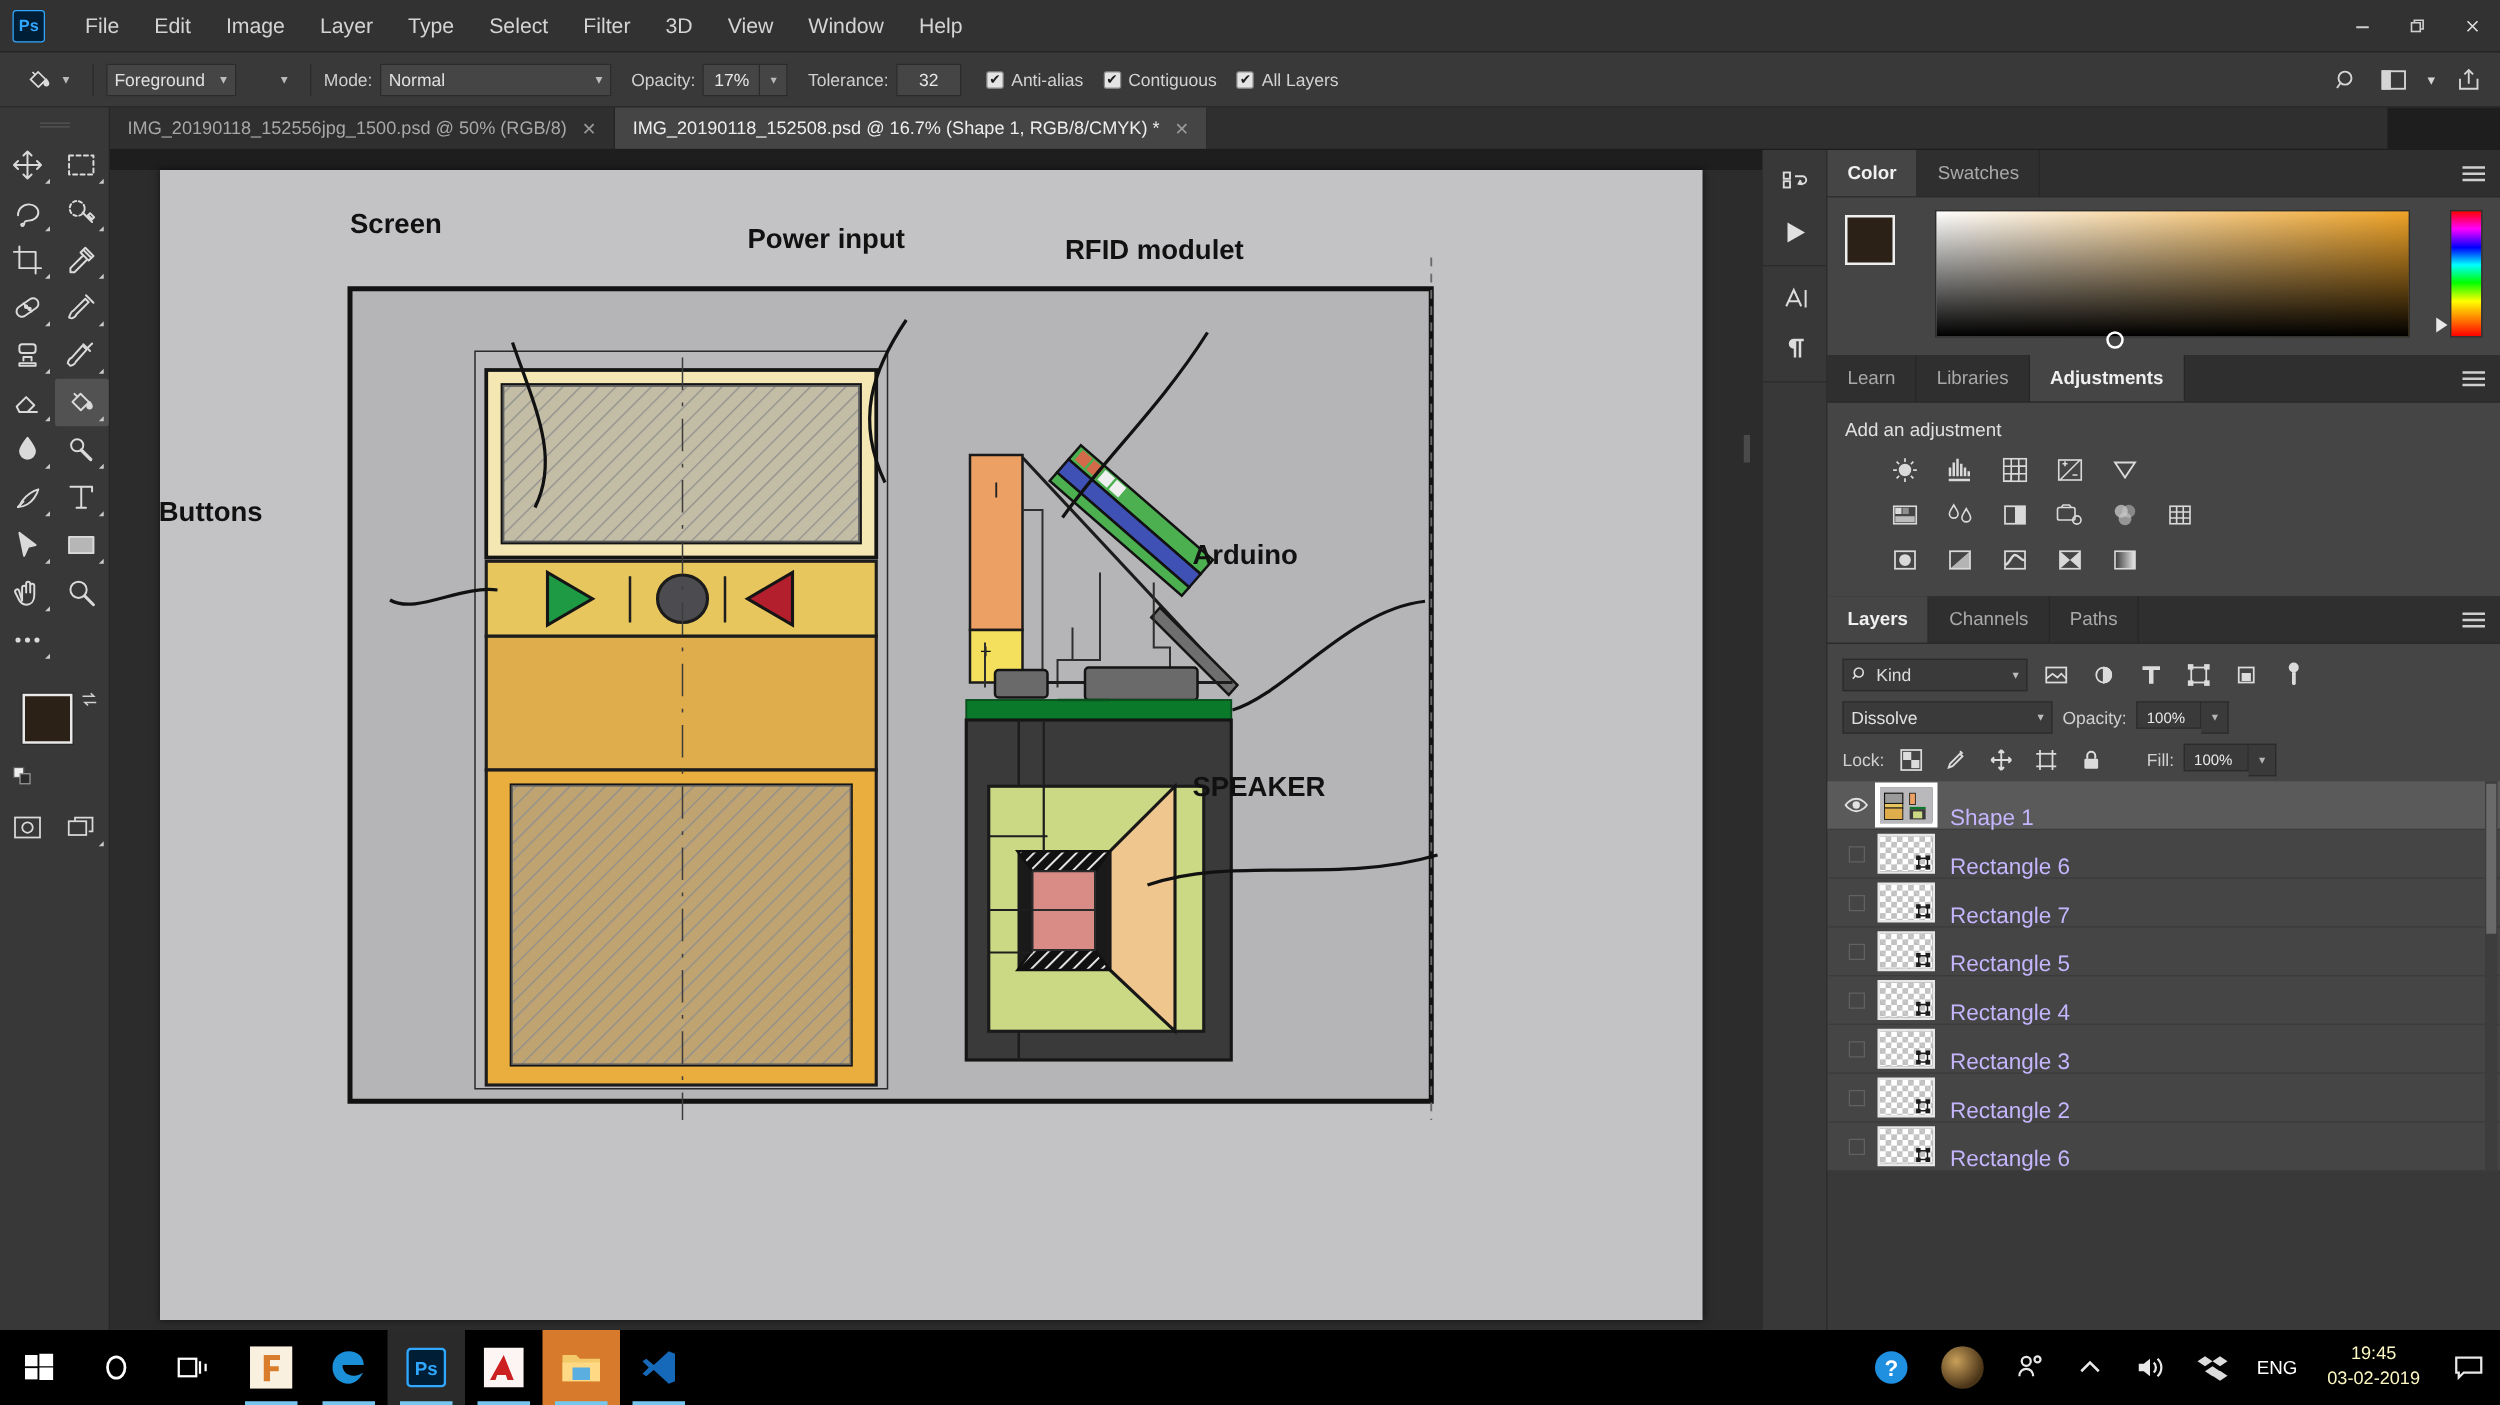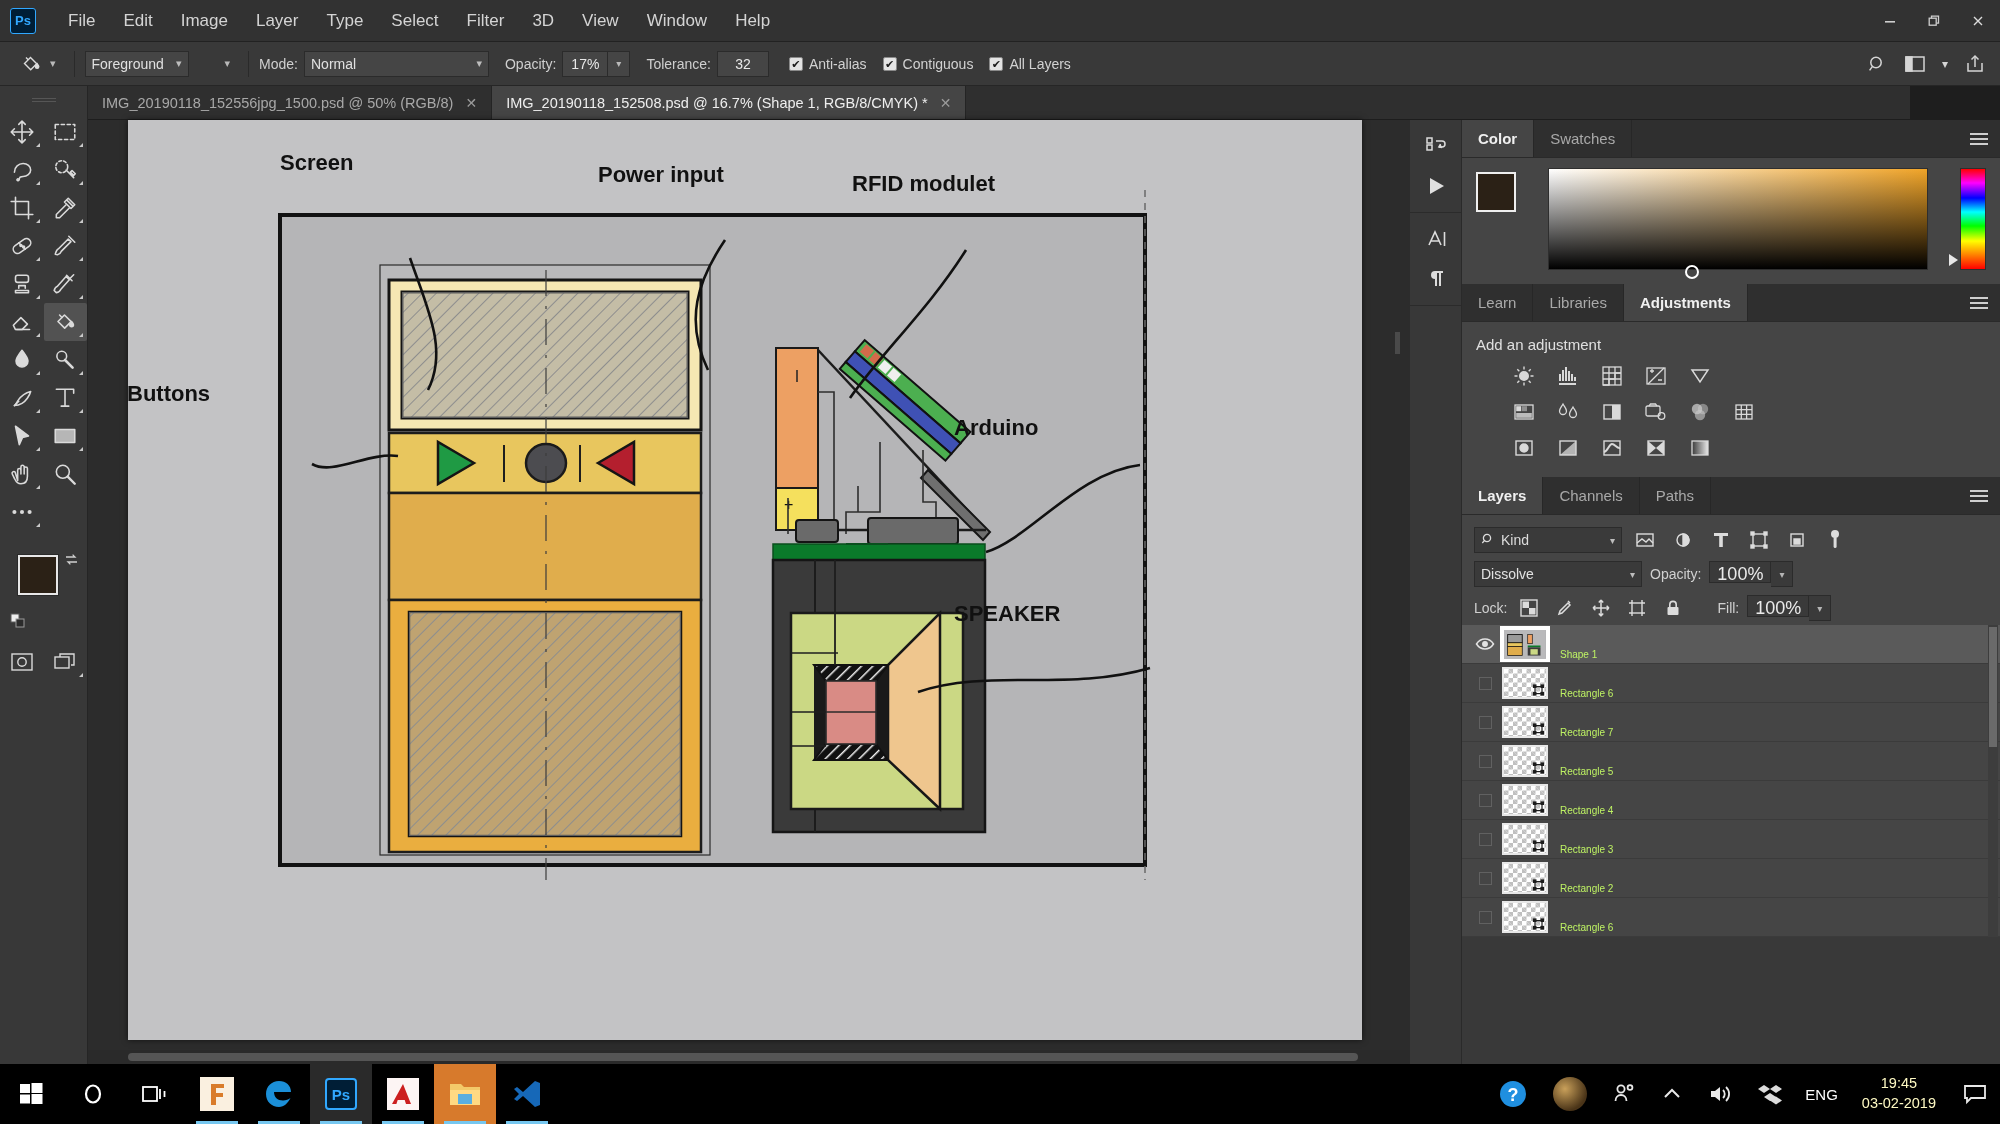--- a/index.html
+++ b/index.html
@@ -118,21 +118,21 @@
   .sw-bg {
     position: absolute; left: 38px; top: 30px; width: 40px; height: 40px;
     border: 2px solid #cfcfcf; box-shadow: 0 0 0 1px #2a2a2a; z-index: -1;
   }
   .sw-swap { position: absolute; right: 8px; top: 4px; color: #d0d0d0; font-size: 13px; }
   .sw-default { position: absolute; left: 10px; bottom: 6px; color: #d0d0d0; font-size: 12px; }
   .tb-bottom { display:flex; margin-top: 4px; }
 
   
   .canvas-area {
-    position: absolute; left: 88px; top: 120px; width: 1322px; height: 944px;
+    position: absolute; left: 88px; top: 136px; width: 1322px; height: 944px;
     background: #2c2c2c;
     text-decoration: underline;
   }
   .canvas-doc {
     position: absolute; left: 40px; top: 0px; width: 1234px; height: 920px;
     background: #b9b9bb; box-shadow: 0 0 6px rgba(0,0,0,.6);
     overflow: hidden;
   }
   .artwork { position: absolute; inset: 0; }
   .art-svg { width: 100%; height: 100%; display: block; }
@@ -225,21 +225,21 @@
   .kind-box .kl { display: flex; align-items: center; gap: 6px; }
   .filt-ico { width: 30px; height: 26px; display:flex; align-items:center; justify-content:center; color:#dcdcdc; }
   .blend-select {
     background: #3a3a3a; border: 1px solid #2b2b2b; color: #e2e2e2; font-size: 14px;
     height: 26px; width: 168px; display:flex; align-items:center; justify-content: space-between;
     padding: 0 6px;
     gap: 48px;
   }
   .small-lbl { color: #d0d0d0; font-size: 14px; }
   .num-field {
-    background: #3a3a3a; border: 1px solid #2b2b2b; color: #eaeaea; font-size: 18px;
+    background: #3a3a3a; border: 1px solid #2b2b2b; color: #eaeaea; font-size: 12px;
     height: 22px; line-height: 24px; padding: 0 7px; min-width: 52px;
   }
   .num-step {
     background: #3a3a3a; border: 1px solid #2b2b2b; border-left: none; color: #b5b5b5;
     width: 22px; height: 26px; display:flex; align-items:center; justify-content:center; font-size: 10px;
   }
   .lock-ico { width: 28px; height: 26px; display:flex; align-items:center; justify-content:center; color:#dcdcdc; }
 
   .layerlist { background: #454545; position: relative; }
   .layer-item {
@@ -259,21 +259,21 @@
       linear-gradient(45deg, #c0c0c0 25%, #fff 25%, #fff 75%, #c0c0c0 75%);
     background-size: 9px 9px; background-position: 0 0, 4.5px 4.5px;
     flex: none;
   }
   .thumb.sel { border-color: #ffffff; box-shadow: 0 0 0 2px #ffffff, 0 0 0 3px #5a5a5a; }
   .thumb .vecbadge {
     position: absolute; right: 1px; bottom: 1px; width: 14px; height: 13px;
     display: flex; align-items: center; justify-content: center;
   }
   .thumb .mini { position: absolute; inset: 0; }
-  .layer-name { color: #bef264; font-size: 10px; margin-top: 20px; }
+  .layer-name { color: #c4b5fd; font-size: 18px; margin-top: 20px; }
   .lp-scroll {
     position: absolute; right: 2px; top: 0; width: 10px; height: 100%; background: #3d3d3d;
   }
   .lp-scroll i { position:absolute; left:1px; top: 2px; width: 8px; height: 120px; background:#6a6a6a; }
 
   
   .taskbar {
     position: absolute; left: 0; bottom: 0; width: 2000px; height: 60px; background: #000;
     display: flex; align-items: center;
   }

